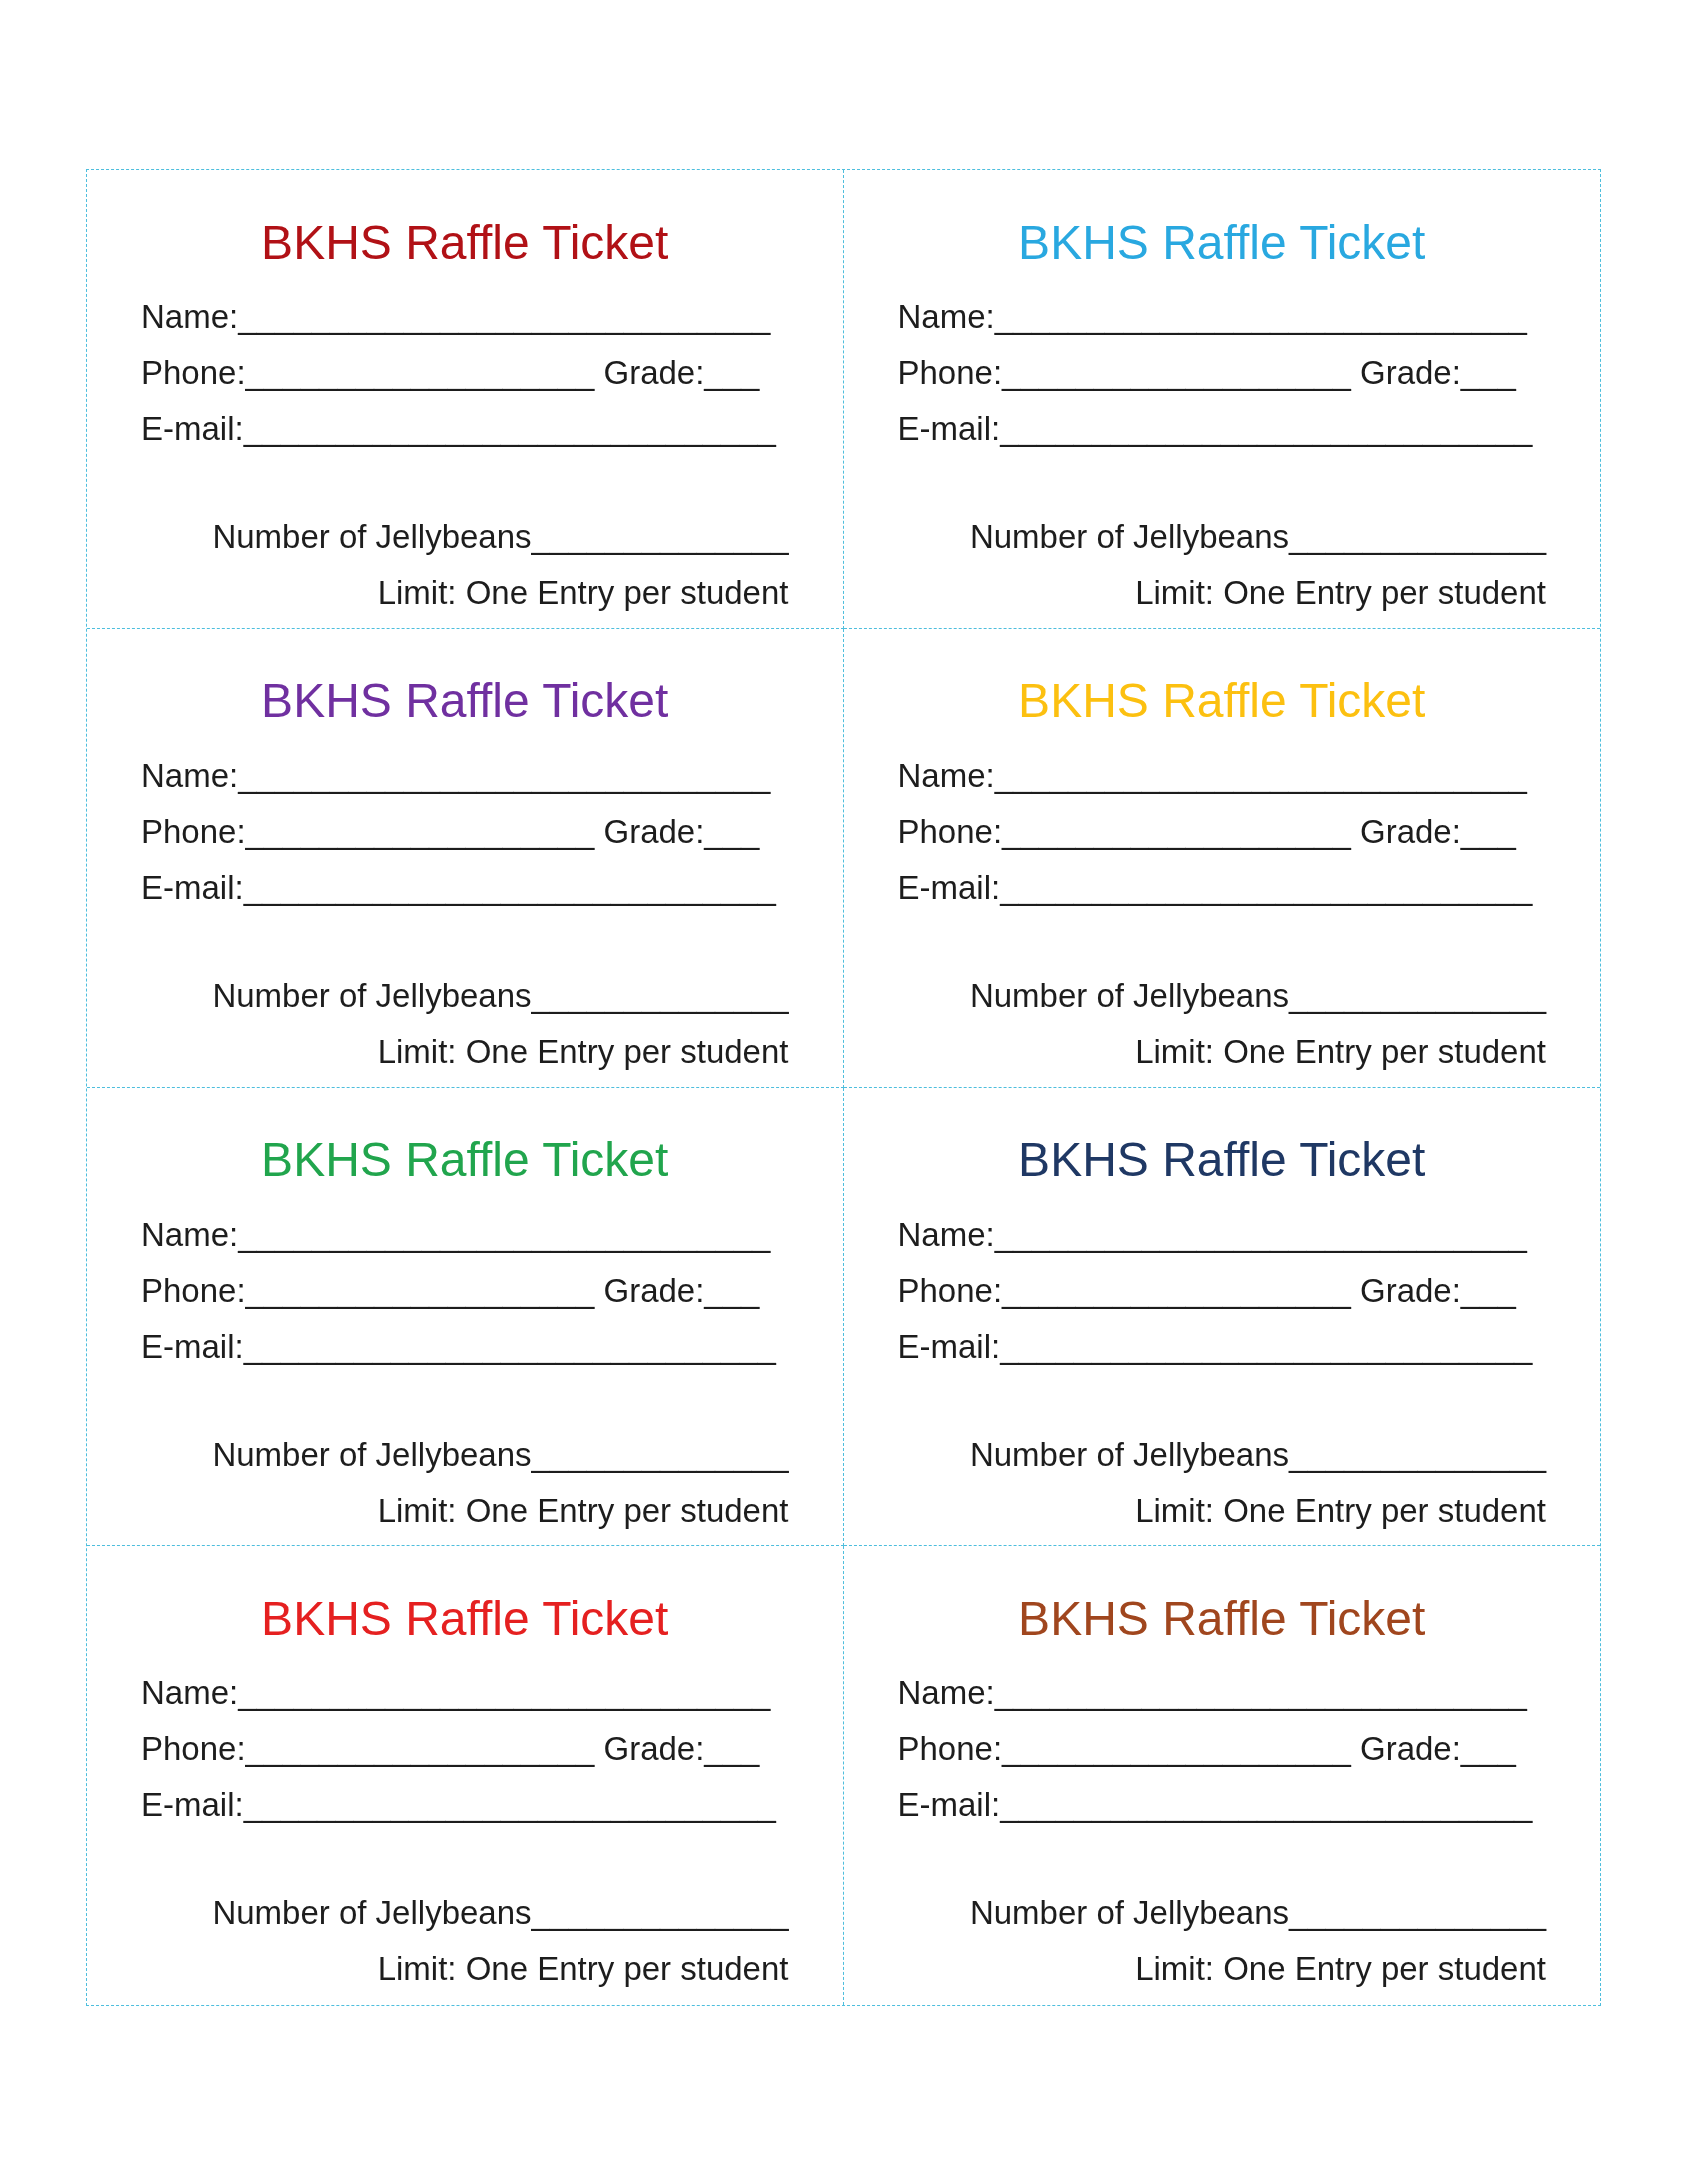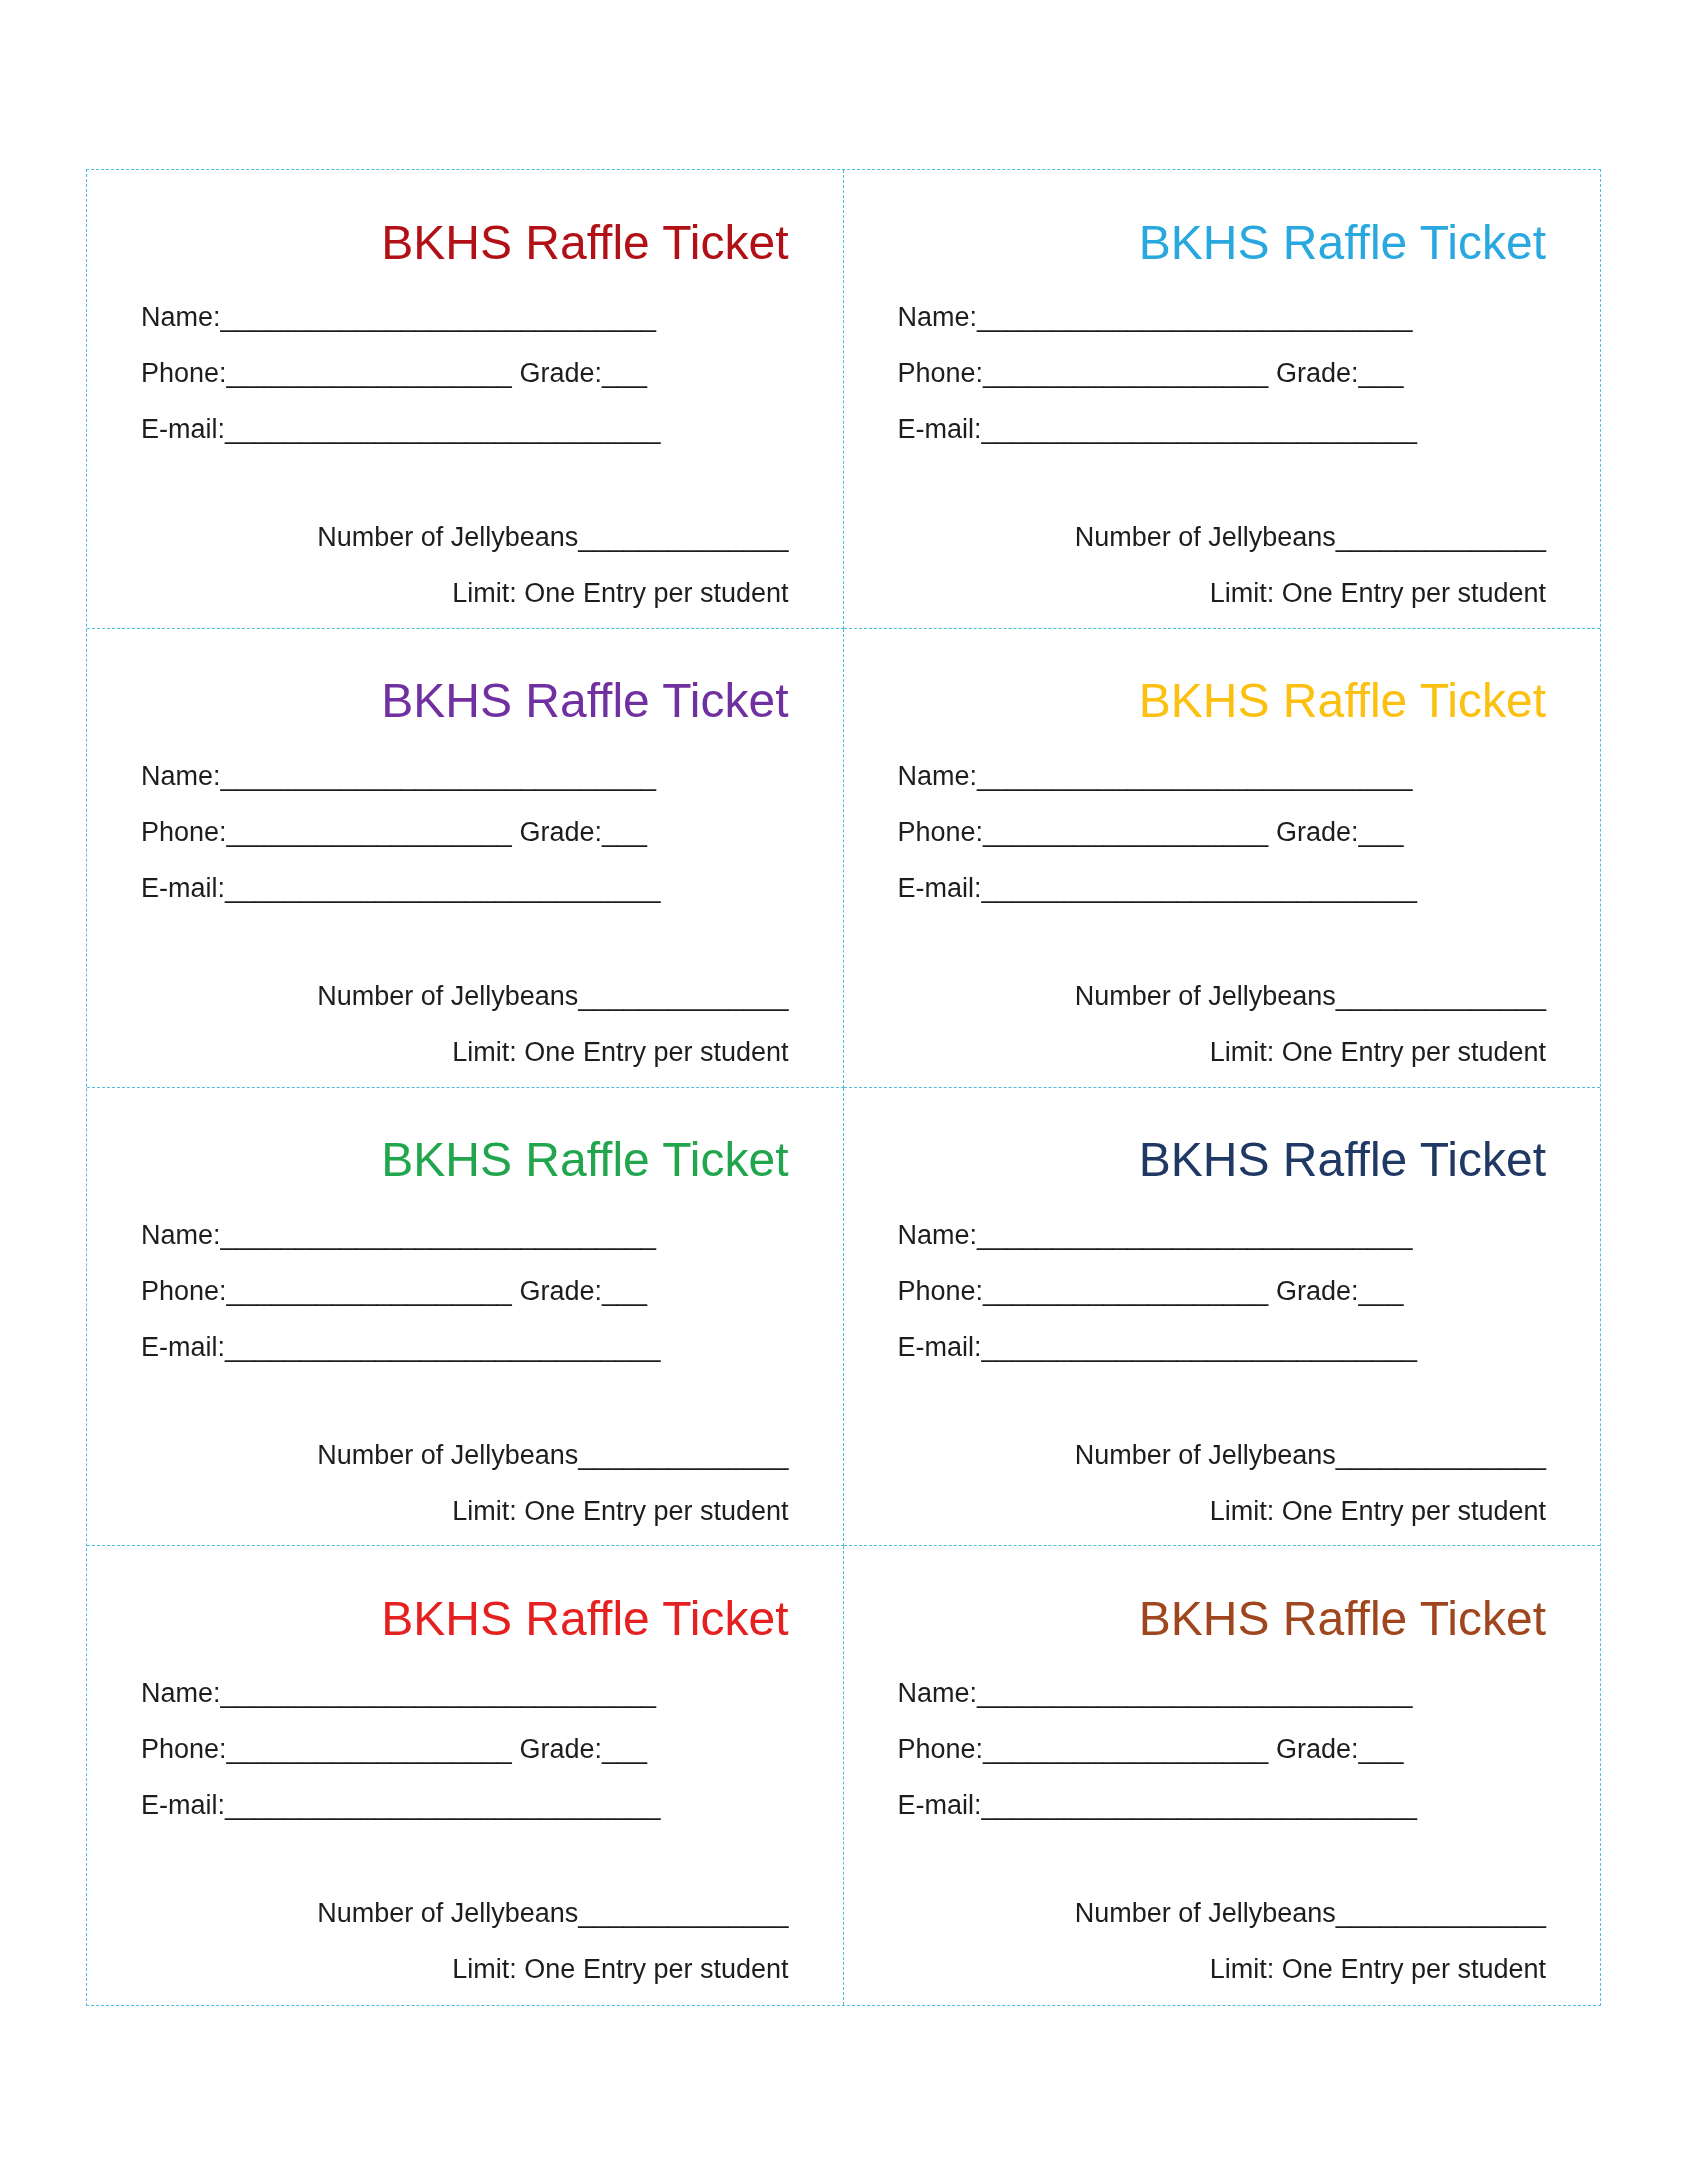--- a/index.html
+++ b/index.html
@@ -32,28 +32,28 @@
     box-sizing: border-box;
     padding: 24.5px 54px 0 54px;
     border-right: 1.7px dashed var(--cut-color);
     border-bottom: 1.7px dashed var(--cut-color);
     overflow: hidden;
   }
   .cell:nth-child(2n) { border-right: none; }
   .cell:nth-child(n+7) { border-bottom: none; }
 
   .t-title {
-    text-align: right;
+    text-align: center;
     font-size: 48px;
     line-height: 58px;
     margin: 19px 0 17.5px 0;
     white-space: nowrap;
   }
   .line {
-    font-size: 27px;
+    font-size: 33px;
     line-height: 56px;
     white-space: nowrap;
   }
   .center { text-align: right; }
   .jelly { margin-top: 52px; }
 </style>
 </head>
 <body>
 
 <div class="page" style="color: rgb(29, 29, 29);">

